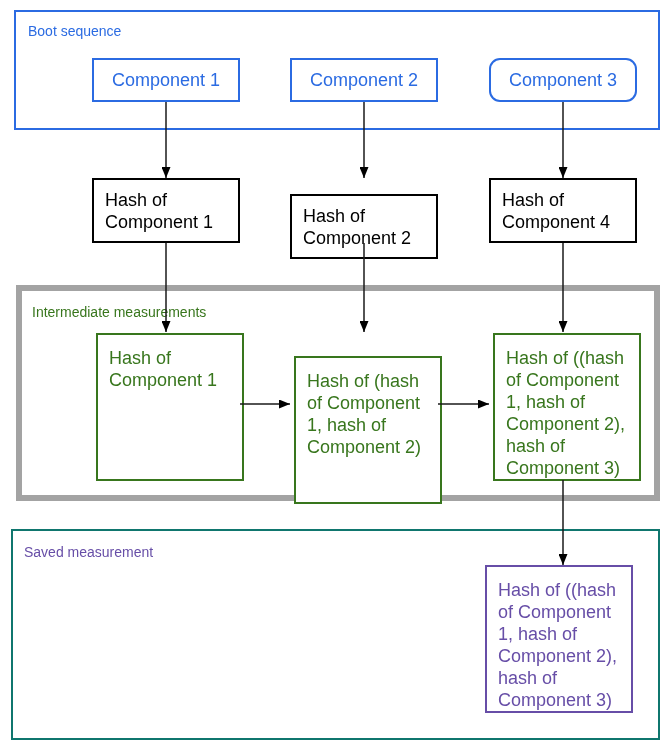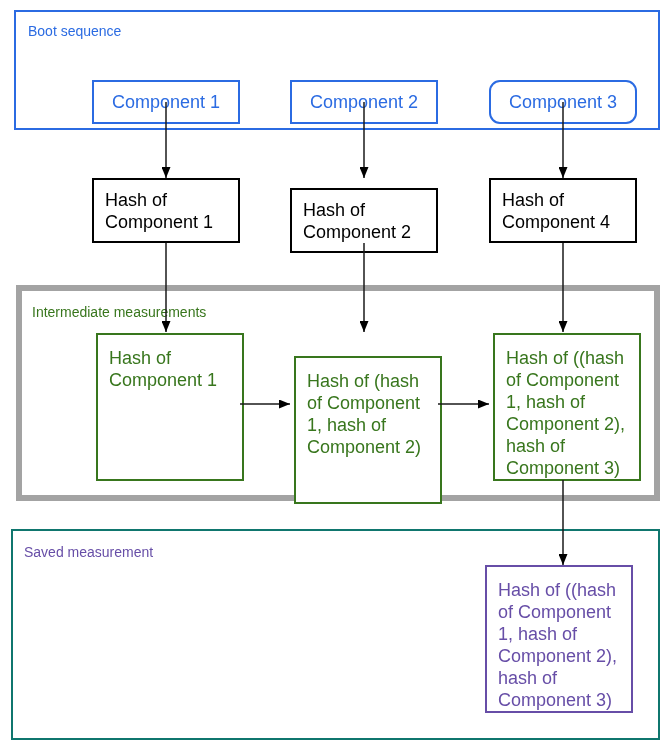--- a/index.html
+++ b/index.html
@@ -38,21 +38,20 @@
     left: 14px; top: 10px; width: 646px; height: 120px;
     border: 2px solid #2b6be2;
   }
   #boot-section .section-label { color: #2b6be2; left: 12px; top: 8px; }
   .component-box {
     border: 2px solid #2b6be2;
     color: #2b6be2;
     width: 148px; height: 44px;
     display: flex; align-items: center; justify-content: center;
     text-align: center;
-    margin-top: 22px;
   }
   
   .hash-box {
     border: 2px solid #000000;
     color: #000000;
     width: 148px; height: 65px;
     display: flex; align-items: center;
     padding: 0 7px 0 11px;
   }
   
@@ -102,21 +101,21 @@
       <span>Component 2</span>
     </div>
     <div class="box component-box" style="left:473px; top:46px;border-radius:11px;">
       <span>Component 3</span>
     </div>
   </div>
 
   <div class="box hash-box" style="left:92px; top:178px;">
     <span>Hash of Component 1</span>
   </div>
-  <div class="box hash-box" style="left:290px; top:188px;">
+  <div class="box hash-box" style="left:290px; top:194px;">
     <span>Hash of Component 2</span>
   </div>
   <div class="box hash-box" style="left:489px; top:178px;">
     <span>Hash of Component 4</span>
   </div>
 
   <div class="section" id="intermediate-section">
     <div class="section-label">Intermediate measurements</div>
     <div class="box measure-box" style="left:74px; top:42px;">
       <span>Hash of Component 1</span>

